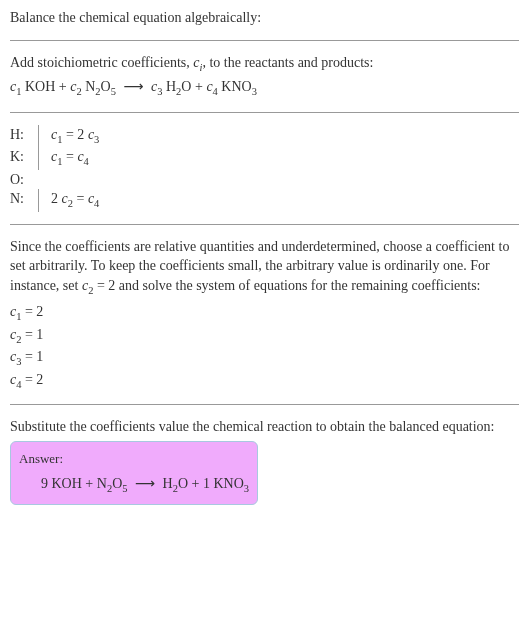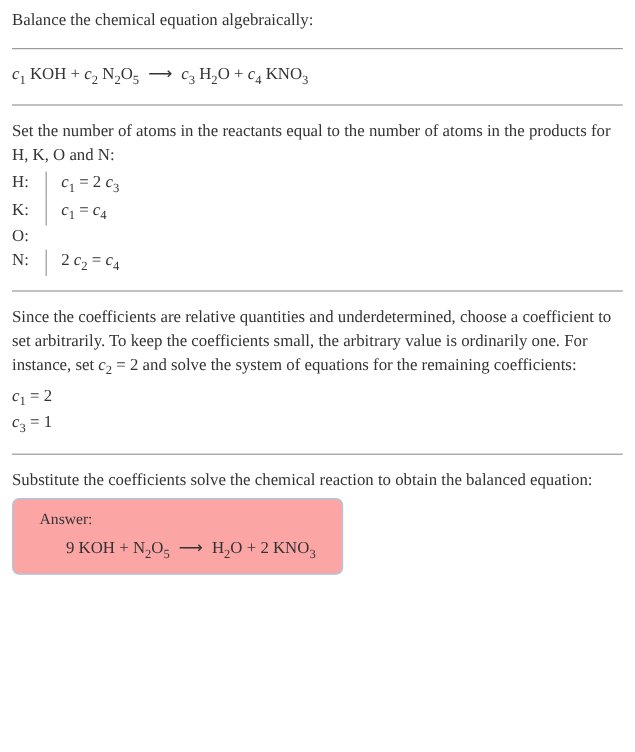--- a/index.html
+++ b/index.html
@@ -49,55 +49,57 @@
     }
     .atom-eq {
       border-left: 1px solid #999;
       padding-left: 12px;
     }
     .coeff-list {
       margin-top: 4px;
     }
     .answer-box {
       display: inline-block;
-      background: #fca5a5;
+      background: #f0abfc;
       border: 1px solid #a8c8e0;
       border-radius: 6px;
-      padding: 8px 22px;
+      padding: 8px 8px;
       margin-top: 4px;
     }
     .answer-label {
       font-size: 13px;
     }
     .answer-eq {
       padding-left: 22px;
       margin-top: 6px;
     }
   </style>
 </head>
 <body>
 
 <div class="section">
   <div>Balance the chemical equation algebraically:</div>
 </div>
 
 <hr class="divider">
 
 <div class="section">
+  <div>
+    <span>Add stoichiometric coefficients, </span><span class="math-i">c</span><sub class="math-i">i</sub><span>, to the reactants and products:</span>
+  </div>
   <div class="equation-line">
     <span class="math-i">c</span><sub>1</sub><span> KOH</span><span> + </span><span class="math-i">c</span><sub>2</sub><span> N</span><sub>2</sub><span>O</span><sub>5</sub>
     <span class="arrow">⟶</span>
     <span class="math-i">c</span><sub>3</sub><span> H</span><sub>2</sub><span>O</span><span> + </span><span class="math-i">c</span><sub>4</sub><span> KNO</span><sub>3</sub>
   </div>
 </div>
 
 <hr class="divider">
 
 <div class="section">
-  <div>Set the number of atoms in the reactants equal to the number of atoms in the products for H, K, O and N:</div>
   <div class="atom-table">
     <div class="atom-row">
       <span class="atom-label">H:</span>
       <span class="atom-eq"><span class="math-i">c</span><sub>1</sub><span> = 2 </span><span class="math-i">c</span><sub>3</sub></span>
     </div>
     <div class="atom-row">
       <span class="atom-label">K:</span>
       <span class="atom-eq"><span class="math-i">c</span><sub>1</sub><span> = </span><span class="math-i">c</span><sub>4</sub></span>
     </div>
     <div class="atom-row">
@@ -111,29 +113,31 @@
 </div>
 
 <hr class="divider">
 
 <div class="section">
   <div>
     <span>Since the coefficients are relative quantities and underdetermined, choose a coefficient to set arbitrarily. To keep the coefficients small, the arbitrary value is ordinarily one. For instance, set </span><span class="math-i">c</span><sub>2</sub><span> = 2 and solve the system of equations for the remaining coefficients:</span>
   </div>
   <div class="coeff-list">
     <div><span class="math-i">c</span><sub>1</sub><span> = 2</span></div>
+    <div><span class="math-i">c</span><sub>2</sub><span> = 1</span></div>
     <div><span class="math-i">c</span><sub>3</sub><span> = 1</span></div>
+    <div><span class="math-i">c</span><sub>4</sub><span> = 2</span></div>
   </div>
 </div>
 
 <hr class="divider">
 
 <div class="section">
-  <div>Substitute the coefficients solve the chemical reaction to obtain the balanced equation:</div>
+  <div>Substitute the coefficients value the chemical reaction to obtain the balanced equation:</div>
   <div class="answer-box">
     <div class="answer-label">Answer:</div>
     <div class="answer-eq">
       <span>9 KOH</span><span> + </span><span><span>N</span><sub>2</sub><span>O</span><sub>5</sub></span>
       <span class="arrow">⟶</span>
-      <span><span>H</span><sub>2</sub><span>O</span></span><span> + </span><span><span>2 KNO</span><sub>3</sub></span>
+      <span><span>H</span><sub>2</sub><span>O</span></span><span> + </span><span><span>1 KNO</span><sub>3</sub></span>
     </div>
   </div>
 </div>
 
 </body></html>

